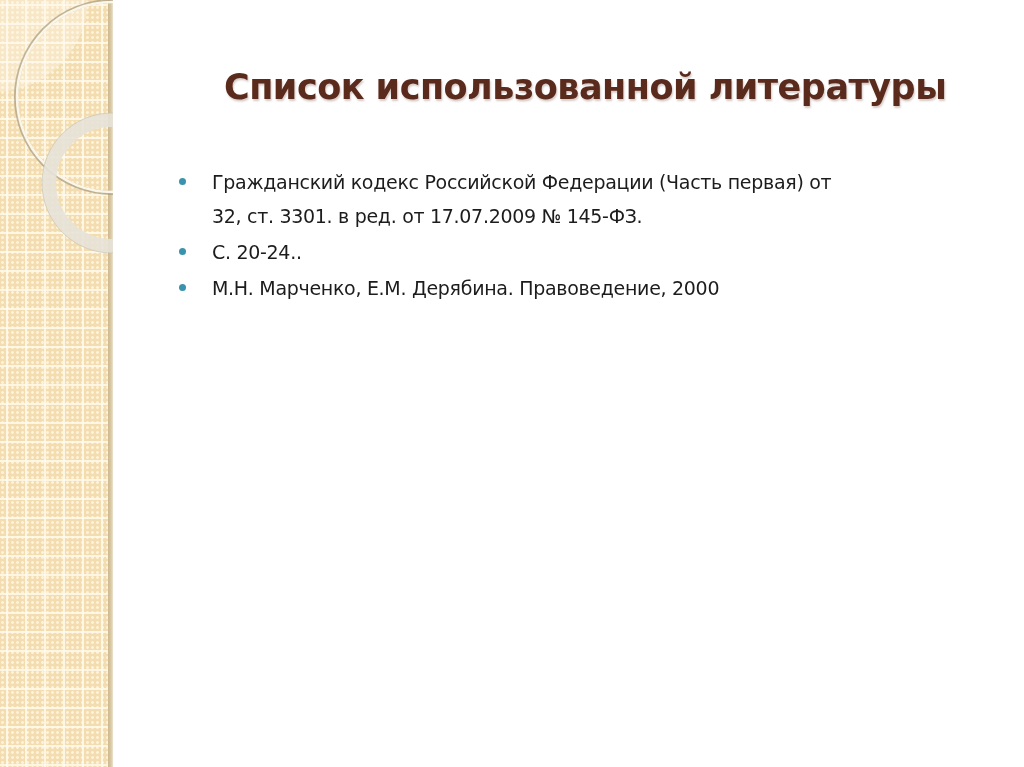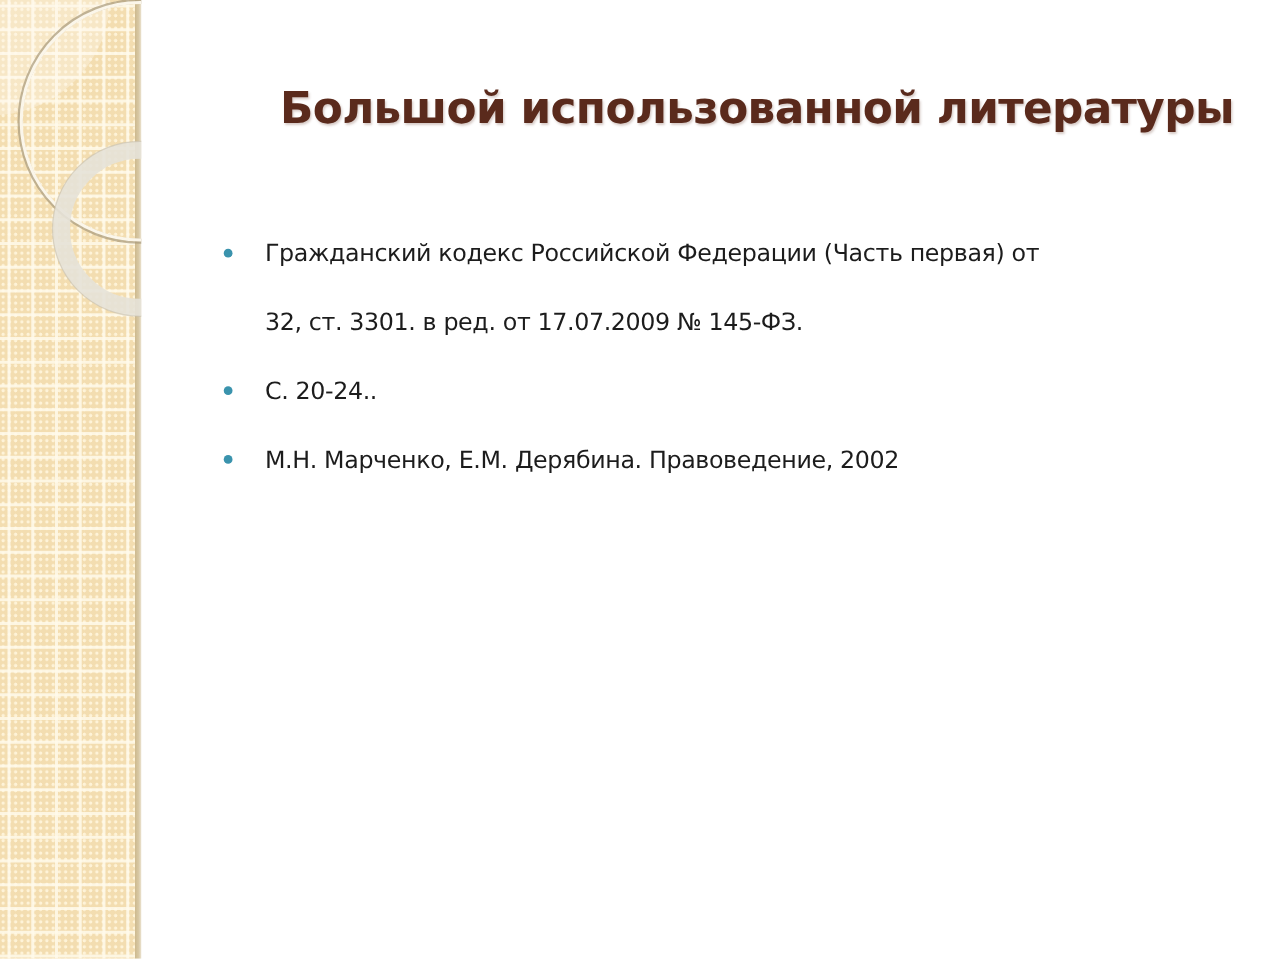--- a/index.html
+++ b/index.html
@@ -33,44 +33,44 @@
     .refs { position: absolute; left: 176px; top: 165px; width: 820px; margin: 0; padding: 0; list-style: none; }
     .ref {
       position: relative; padding-left: 36px;
       font-size: 19px; line-height: 34px; color: #1c1c1c;
       margin-bottom: 2px; letter-spacing: -0.3px;
     }
     .bullet {
       position: absolute; left: 3px; top: 13px; width: 7px; height: 7px;
       border-radius: 50%; background: #3a93ad;
     }
-    .line { display: block; white-space: nowrap; margin-top: 21px; }
+    .line { display: block; white-space: nowrap; }
   </style>
 </head>
 <body>
 
 <div class="side-panel"></div>
 <div class="side-edge"></div>
 <svg class="deco" viewBox="0 0 113 260" width="113" height="260">
   <path d="M0 92 A 95 95 0 0 0 88 0 L 0 0 Z" fill="rgba(255,250,240,0.35)"></path>
   <circle cx="112" cy="97" r="96" fill="none" stroke="#a89a7c" stroke-width="4" opacity="0.7"></circle>
   <circle cx="112" cy="97" r="95" fill="none" stroke="#fbf6ea" stroke-width="2.5"></circle>
   <circle cx="112" cy="183" r="63" fill="none" stroke="#e6e2d8" stroke-width="14" opacity="0.9"></circle>
   <circle cx="112" cy="183" r="70" fill="none" stroke="#c8c0ae" stroke-width="1" opacity="0.6"></circle>
 </svg>
 
-<h1 class="title">Большой использованной литературы</h1>
+<h1 class="title">Список использованной литературы</h1>
 
 <ul class="refs">
   <li class="ref">
     <span class="bullet"></span>
     <span class="line">Гражданский кодекс Российской Федерации (Часть первая) от</span>
     <span class="line">32, ст. 3301. в ред. от 17.07.2009 № 145-ФЗ.</span>
   </li>
   <li class="ref">
     <span class="bullet"></span>
     <span class="line">С. 20-24..</span>
   </li>
   <li class="ref">
     <span class="bullet"></span>
-    <span class="line">М.Н. Марченко, Е.М. Дерябина. Правоведение, 2002</span>
+    <span class="line">М.Н. Марченко, Е.М. Дерябина. Правоведение, 2000</span>
   </li>
 </ul>
 
 </body></html>

